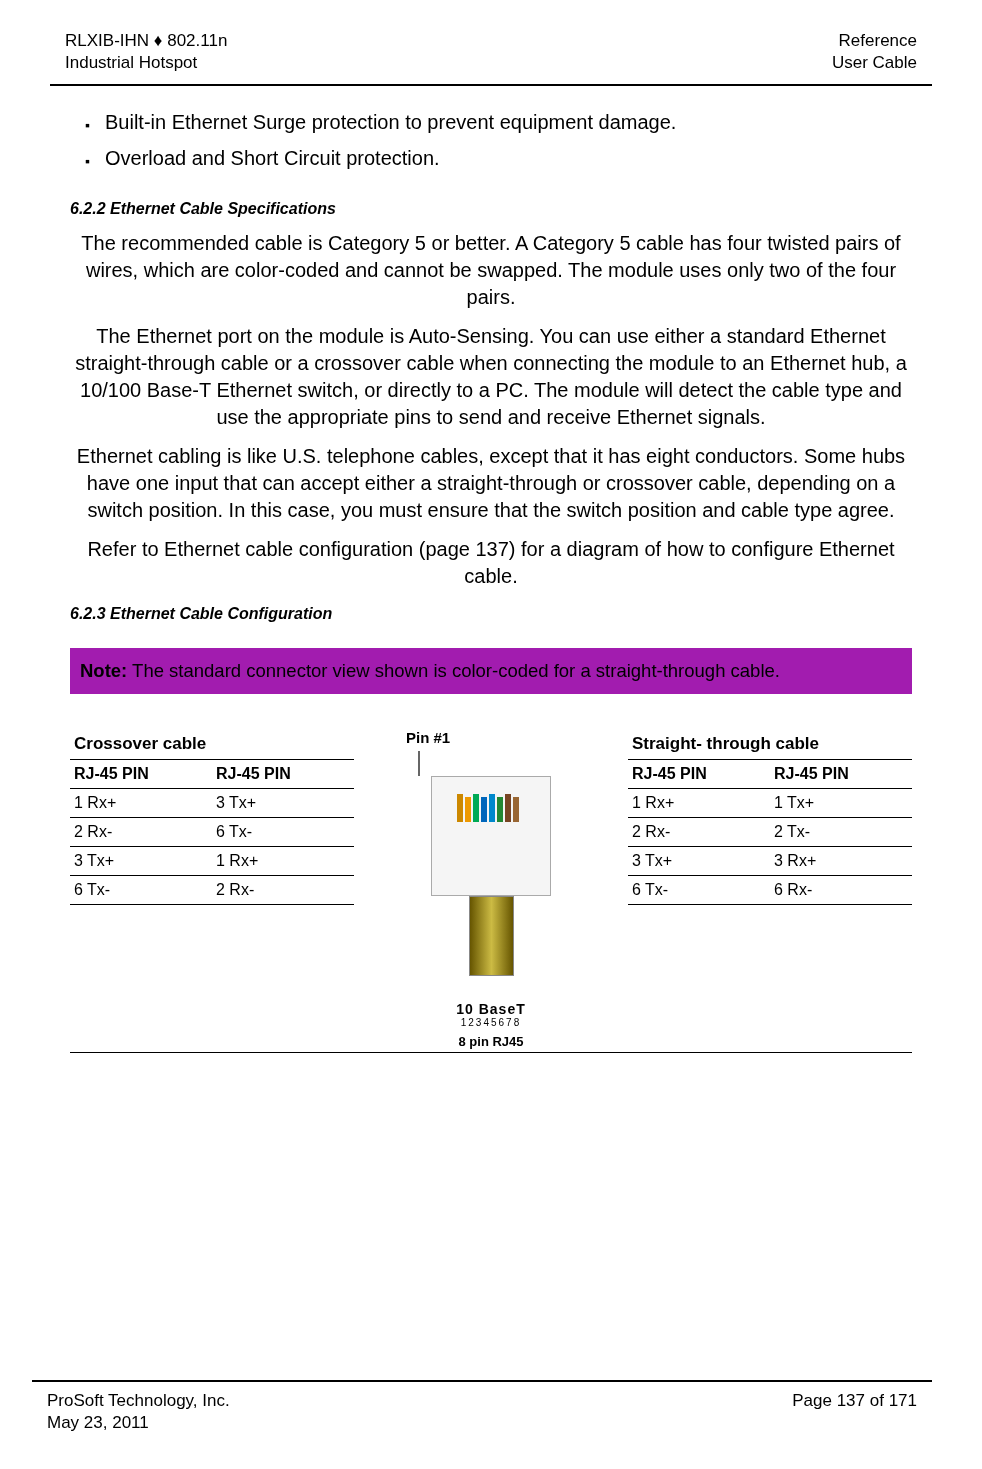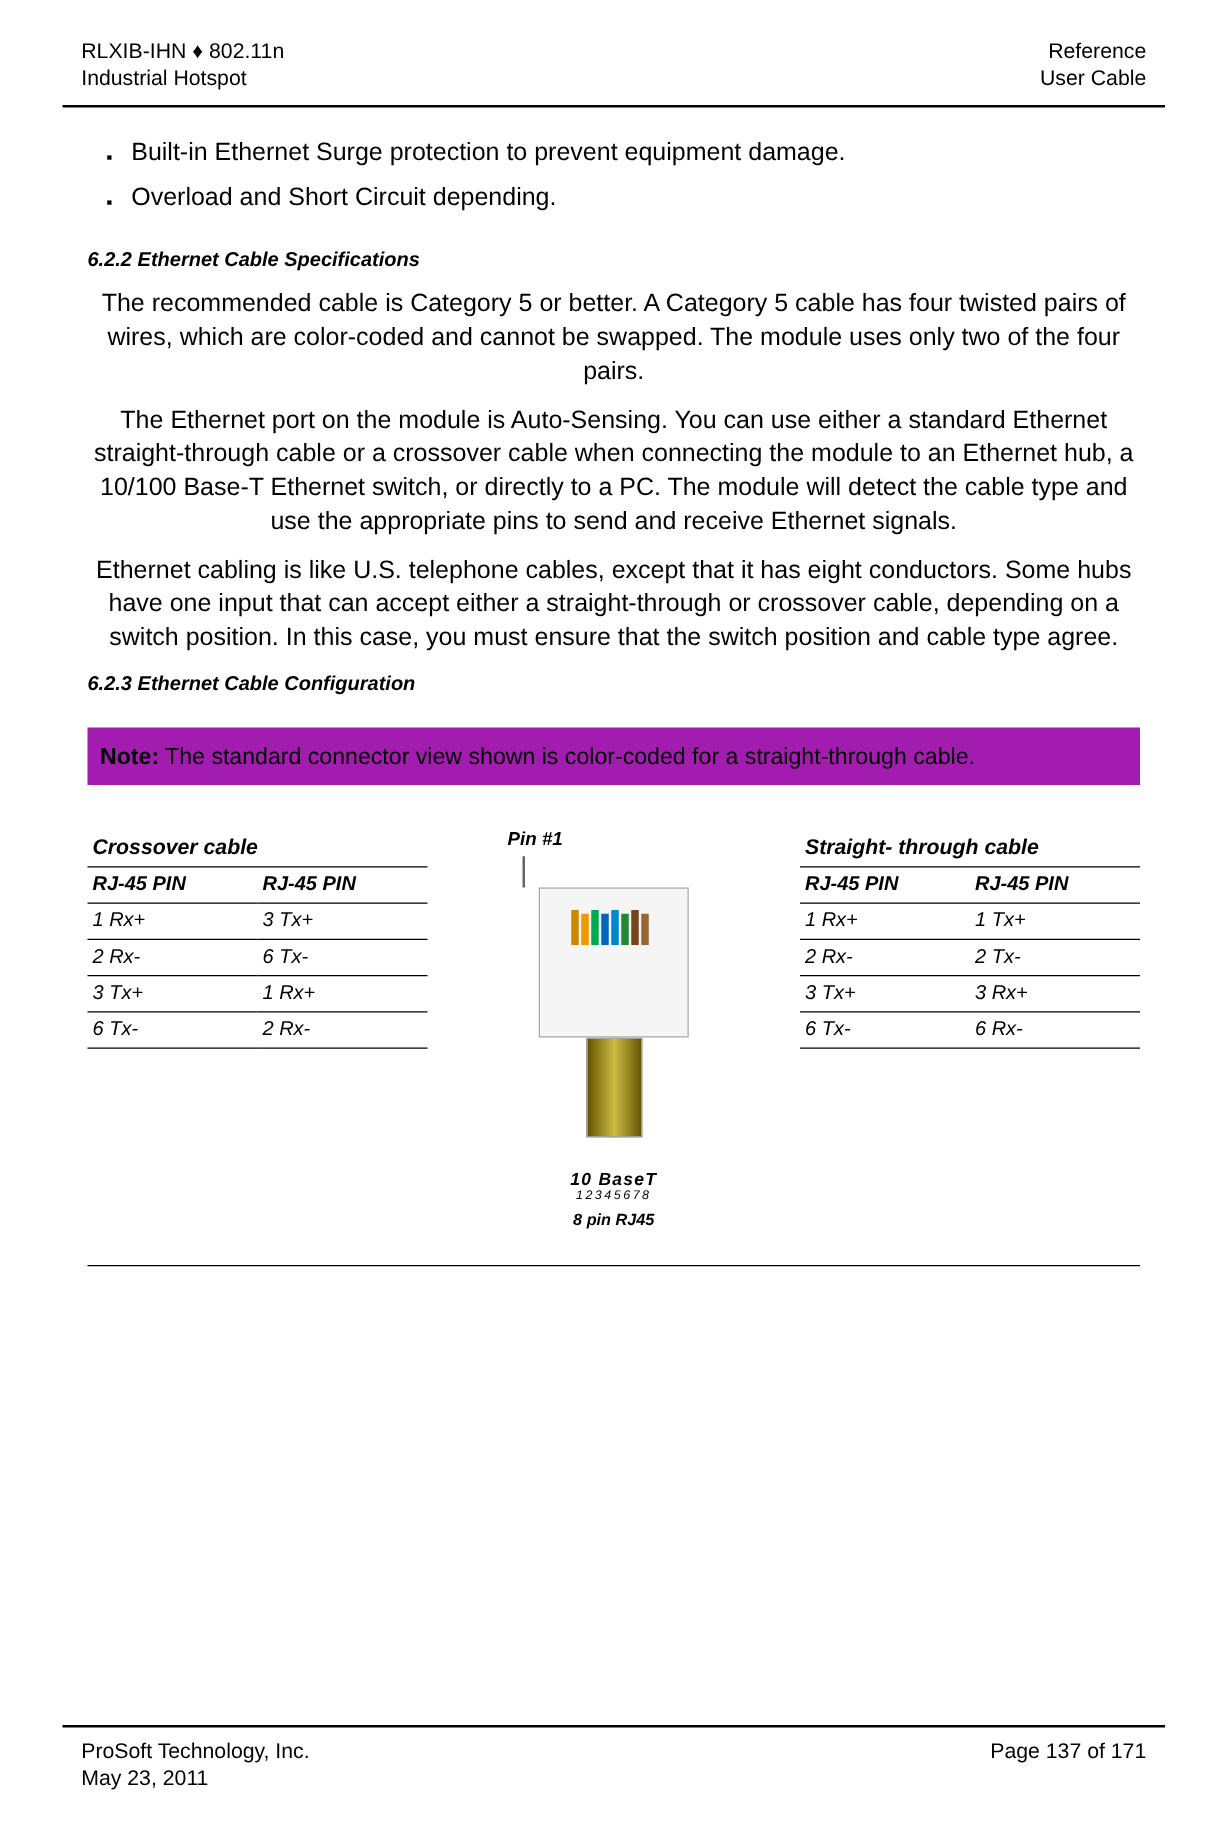--- a/index.html
+++ b/index.html
@@ -50,24 +50,23 @@
     .note-box {
       background: #a21caf;
       padding: 12px 10px;
       font-size: 18.5px;
       margin: 25px 0 35px 0;
       font-family: Arial, sans-serif;
     }
     .note-box b { font-weight: bold; }
     .tables-row {
       display: flex;
-      gap: 24px;
+      gap: 12px;
       border-bottom: 1px solid #000;
-      padding-bottom: 29px;
-      font-style: italic;
+      padding-bottom: 3px;
     }
     .table-block {
       flex: 1;
     }
     .table-title {
       font-weight: bold;
       font-size: 17px;
       border-bottom: 1px solid #000;
       padding: 5px 4px;
     }
@@ -133,21 +132,21 @@
       height: 80px;
       background: linear-gradient(90deg, #665500 0%, #ccbb44 50%, #665500 100%);
       border: 1px solid #888;
     }
     .bottom-label1 { font-weight: bold; margin-top: 25px; font-size: 14px; letter-spacing: 1px; }
     .bottom-sub { font-size: 10px; letter-spacing: 2px; }
     .bottom-label2 { font-weight: bold; font-size: 13px; margin-top: 6px; }
     .footer {
       position: absolute;
       bottom: 35px;
-      left: 50px;
+      left: 32px;
       right: 50px;
       border-top: 2px solid #000;
       padding: 8px 15px 0 15px;
       display: flex;
       justify-content: space-between;
       font-size: 17px;
       line-height: 1.3;
     }
   </style>
 </head>
@@ -166,28 +165,29 @@
 
 <div class="content">
 
   <div class="bullet-list">
     <div class="bullet-item">
       <span class="bullet-marker">▪</span>
       <span>Built-in Ethernet Surge protection to prevent equipment damage.</span>
     </div>
     <div class="bullet-item">
       <span class="bullet-marker">▪</span>
-      <span>Overload and Short Circuit depending.</span>
+      <span>Overload and Short Circuit protection.</span>
     </div>
   </div>
 
   <div class="heading">6.2.2   Ethernet Cable Specifications</div>
   <p class="para">The recommended cable is Category 5 or better. A Category 5 cable has four twisted pairs of wires, which are color-coded and cannot be swapped. The module uses only two of the four pairs.</p>
   <p class="para">The Ethernet port on the module is Auto-Sensing. You can use either a standard Ethernet straight-through cable or a crossover cable when connecting the module to an Ethernet hub, a 10/100 Base-T Ethernet switch, or directly to a PC. The module will detect the cable type and use the appropriate pins to send and receive Ethernet signals.</p>
   <p class="para">Ethernet cabling is like U.S. telephone cables, except that it has eight conductors. Some hubs have one input that can accept either a straight-through or crossover cable, depending on a switch position. In this case, you must ensure that the switch position and cable type agree.</p>
+  <p class="para">Refer to Ethernet cable configuration (page 137) for a diagram of how to configure Ethernet cable.</p>
 
   <div class="heading">6.2.3   Ethernet Cable Configuration</div>
 
   <div class="note-box">
     <b>Note:</b><span> The standard connector view shown is color-coded for a straight-through cable.</span>
   </div>
 
   <div class="tables-row">
 
     <div class="table-block">

